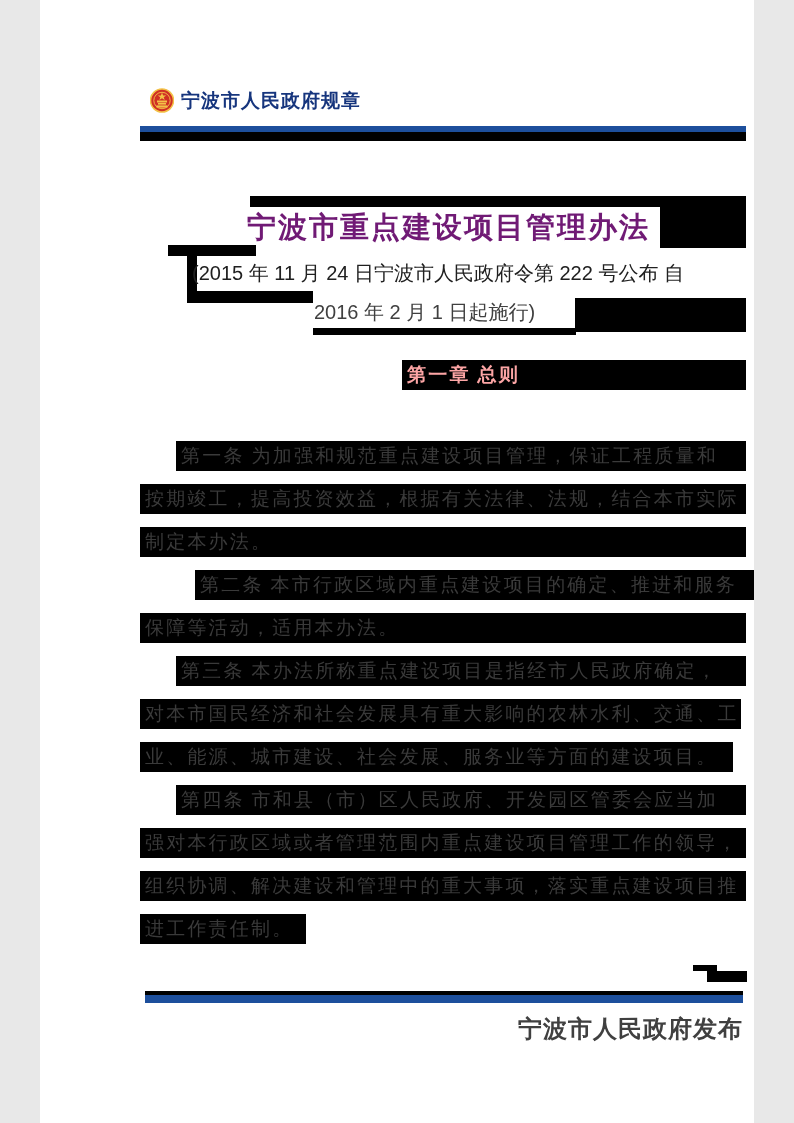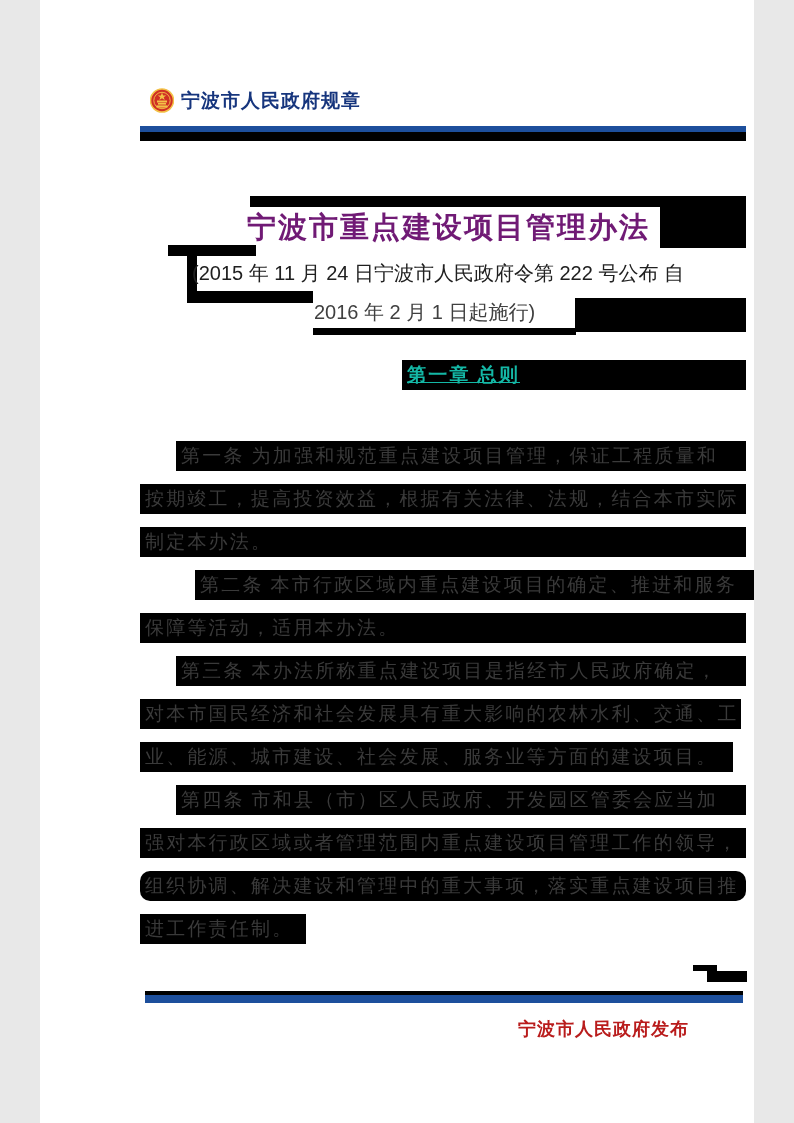--- a/index.html
+++ b/index.html
@@ -42,30 +42,30 @@
   }
   
   .bline{
     position:absolute;height:30px;line-height:30px;
     background:#000;box-sizing:border-box;padding-left:5px;
     overflow:hidden;white-space:nowrap;
   }
   .bline-text{
     font-size:19px;color:#3a3a3a;letter-spacing:2.2px;
   }
-  .chapter .bline-text{font-weight:bold;color:#14b8a6;text-decoration:underline;}
+  .chapter .bline-text{font-weight:bold;color:#fca5a5;}
   
   .ftr-mark-dash{position:absolute;left:653px;top:965px;width:24px;height:6px;background:#000;}
   .ftr-mark-rect{position:absolute;left:667px;top:971px;width:40px;height:11px;background:#000;}
   .ftr-rule{top:991px;left:105px;width:598px;}
   .ftr-rule .black{height:4px;background:#000;}
   .ftr-rule .blue{height:8px;background:#1d4f9c;}
   .ftr-publisher{
     position:absolute;left:478px;top:1016px;height:26px;line-height:26px;
-    font-size:18px;font-weight:bold;color:#b91c1c;letter-spacing:1px;
+    font-size:24px;font-weight:bold;color:#404040;letter-spacing:1px;
     white-space:nowrap;
   }
 </style>
 </head>
 <body>
 
 <div class="page">
 
   <span class="hdr-emblem">
     <svg width="24" height="27" viewBox="0 0 24 27">
@@ -123,21 +123,21 @@
   </div>
   <div class="bline" style="top:742px;left:100px;width:593px;">
     <span class="bline-text">业、能源、城市建设、社会发展、服务业等方面的建设项目。</span>
   </div>
   <div class="bline" style="top:785px;left:136px;width:570px;">
     <span class="bline-text">第四条  市和县（市）区人民政府、开发园区管委会应当加</span>
   </div>
   <div class="bline" style="top:828px;left:100px;width:606px;">
     <span class="bline-text">强对本行政区域或者管理范围内重点建设项目管理工作的领导，</span>
   </div>
-  <div class="bline" style="top:871px;left:100px;width:606px;border-radius:10px;">
+  <div class="bline" style="top:871px;left:100px;width:606px;">
     <span class="bline-text">组织协调、解决建设和管理中的重大事项，落实重点建设项目推</span>
   </div>
   <div class="bline" style="top:914px;left:100px;width:166px;">
     <span class="bline-text">进工作责任制。</span>
   </div>
 
   <div class="ftr-mark-dash"></div>
   <div class="ftr-mark-rect"></div>
   <div class="rule ftr-rule">
     <div class="strip black"></div>

